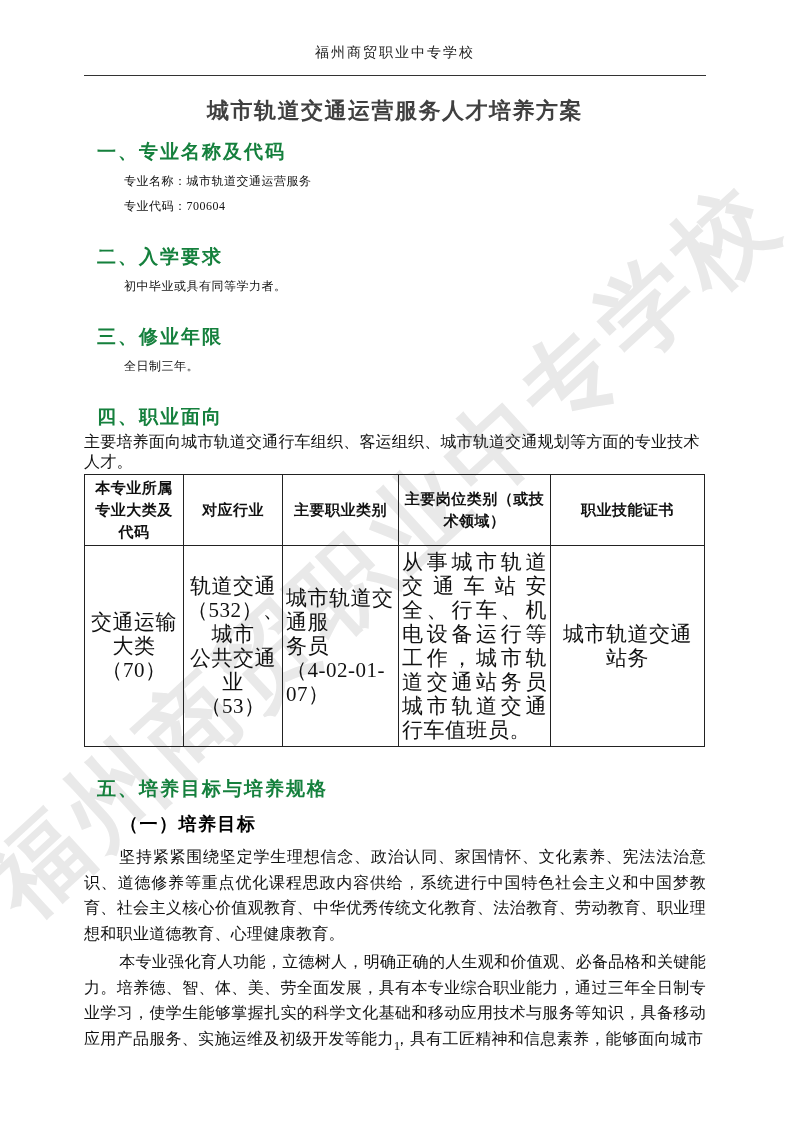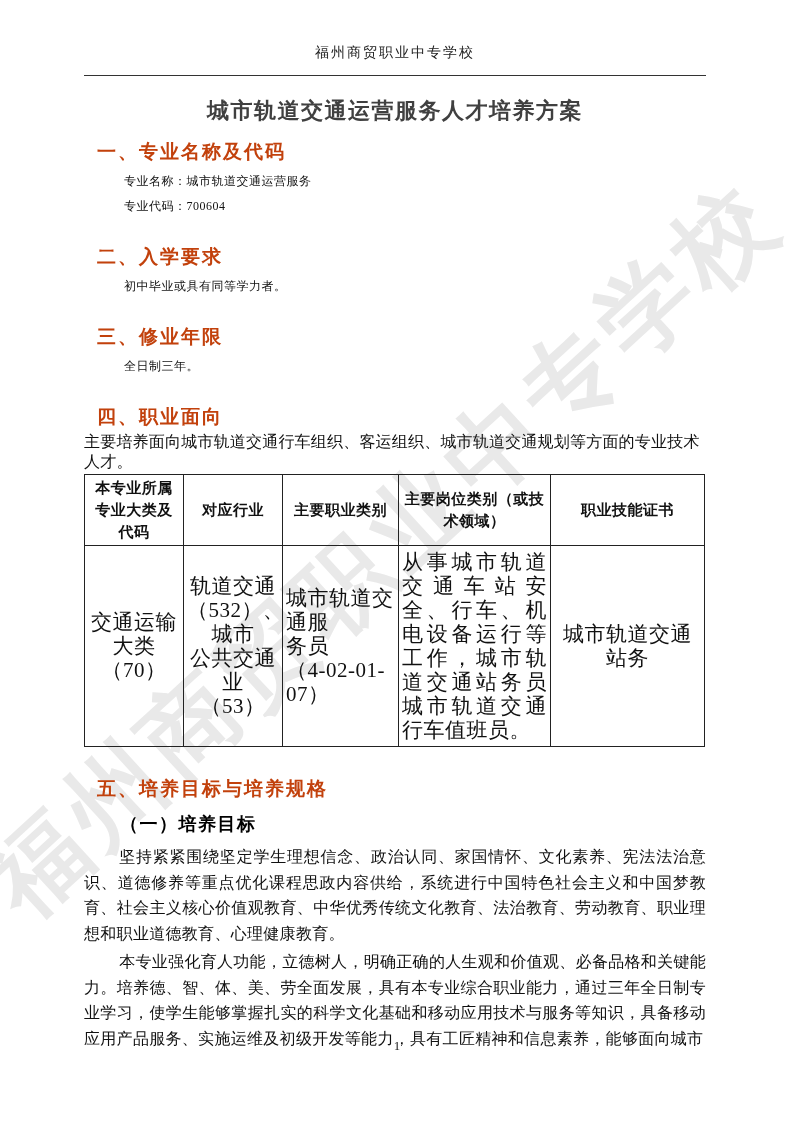--- a/index.html
+++ b/index.html
@@ -62,21 +62,21 @@
     color: #404040;
   }
 
   
   .sec-heading {
     margin-left: 13px;
     font-weight: bold;
     font-size: 19px;
     letter-spacing: 2px;
     line-height: 23px;
-    color: #c2410c;
+    color: #15803d;
   }
   .sec-1 { margin-top: 15px; }
   .sec-2 { margin-top: 26px; }
   .sec-3 { margin-top: 26px; }
   .sec-4 { margin-top: 26px; }
   .sec-5 { margin-top: 30px; }
 
   
   .body-line {
     margin-left: 40px;

